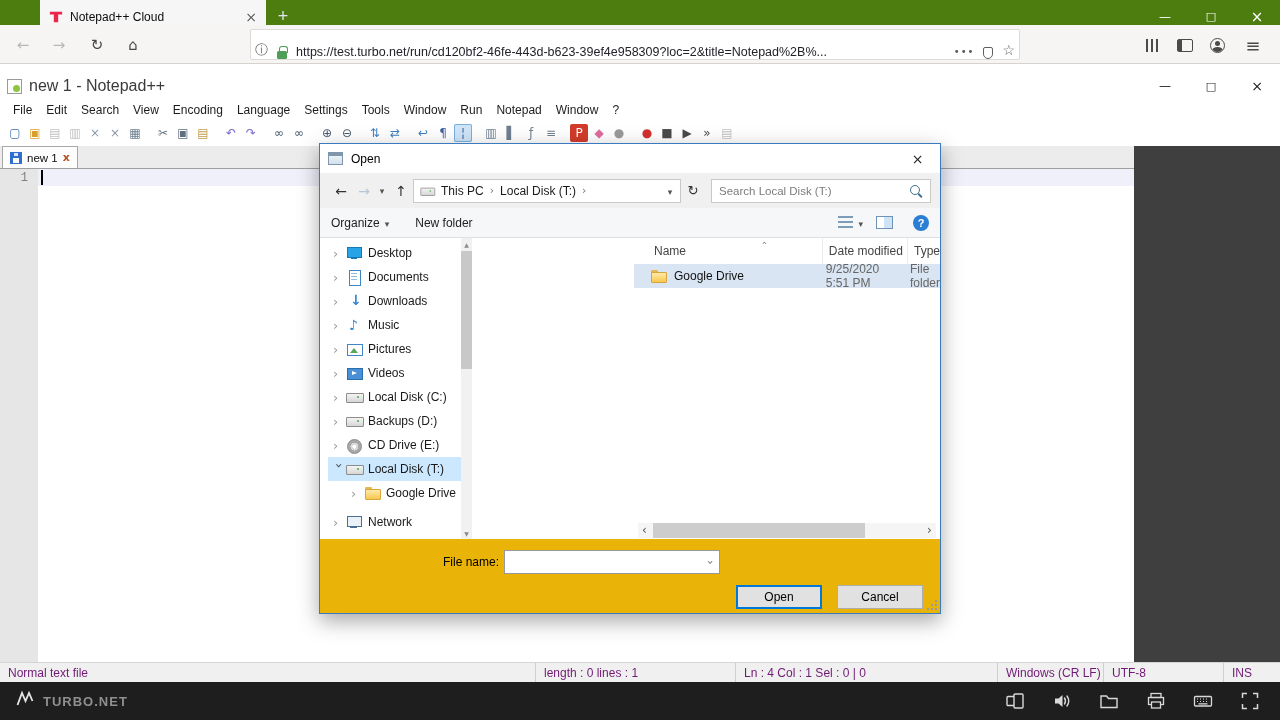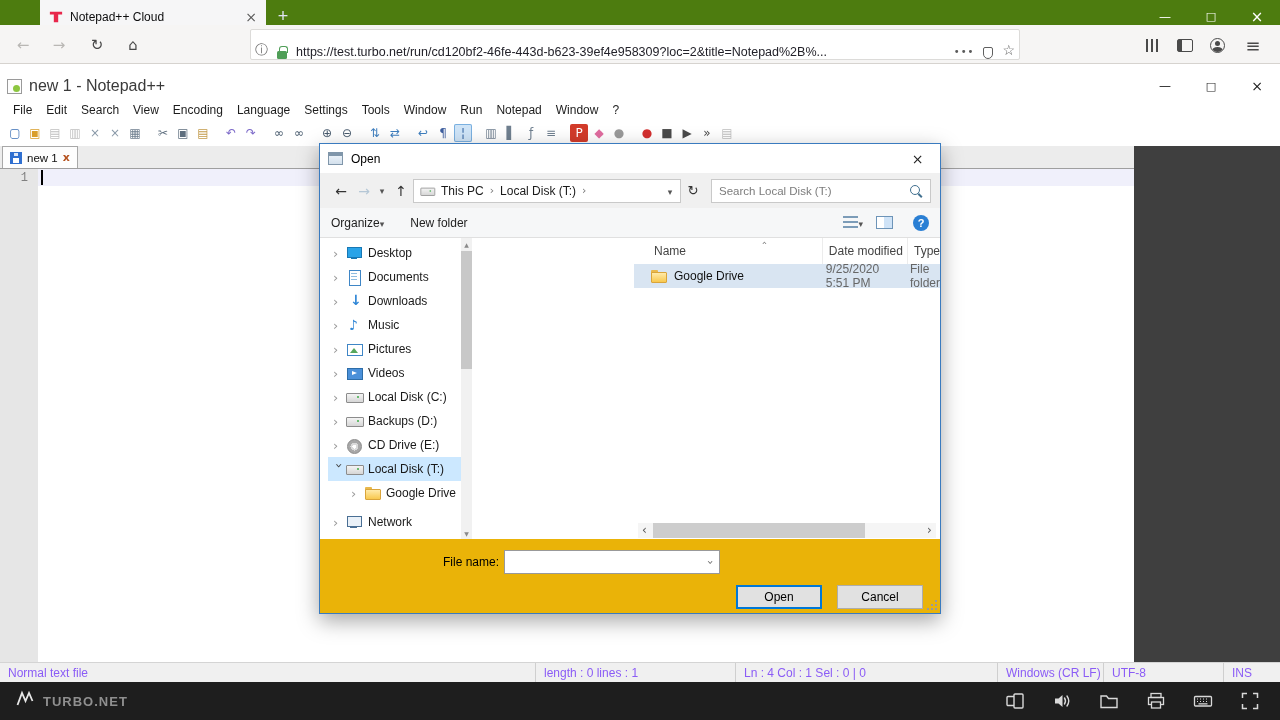--- a/index.html
+++ b/index.html
@@ -63,21 +63,21 @@
 .np-tab{height:22px;background:#fdfdfd;border:1px solid #a8a8a8;border-bottom:none;display:flex;align-items:center;gap:5px;padding:0 7px;font-size:11.5px;color:#111}
 .tab-save{width:12px;height:12px;background:#2f6fd0;position:relative;flex:none}
 .tab-save::before{content:"";position:absolute;left:3px;bottom:1px;width:6px;height:5px;background:#fff}
 .tab-save::after{content:"";position:absolute;left:4px;top:1px;width:4px;height:3px;background:#dce6f5}
 .np-tab .x{color:#b5521f;font-size:11px;font-weight:bold;font-family:"DejaVu Sans",sans-serif}
 .np-editor{flex:1;display:flex;min-height:0}
 .gutter{width:38px;background:#e6e6e6;color:#808080;font-family:"Liberation Mono",monospace;font-size:12px;text-align:right;padding:2px 10px 0 0}
 .text-area{flex:1;position:relative;background:#fff}
 .cur-line{position:absolute;left:0;top:0;right:0;height:17px;background:#f0f0fb}
 .caret{position:absolute;left:3px;top:1px;width:2px;height:15px;background:#000}
-.np-statusbar{height:20px;background:#f0f0f0;border-top:1px solid #d4d4d4;display:flex;align-items:stretch;font-size:12px;color:#8b5cf6}
+.np-statusbar{height:20px;background:#f0f0f0;border-top:1px solid #d4d4d4;display:flex;align-items:stretch;font-size:12px;color:#701a75}
 .sb{display:flex;align-items:center;padding-left:8px;border-right:1px solid #cfcfcf;white-space:nowrap;overflow:hidden}
 .sb-doc{flex:1}.sb-len{width:200px}.sb-pos{width:262px}.sb-eol{width:106px}.sb-enc{width:120px}.sb-ins{width:56px;border-right:none}
 
 
 .dlg{position:absolute;left:319px;top:143px;width:622px;height:471px;background:#f0f0f0;border:1px solid #3a7bbf;box-shadow:0 7px 20px rgba(0,0,0,.35);z-index:10;display:flex;flex-direction:column}
 .dlg-title{height:29px;background:#fff;display:flex;align-items:center;padding-left:8px;gap:8px;font-size:12px;color:#000}
 .dlg-close{margin-left:auto;width:45px;height:100%;display:flex;align-items:center;justify-content:center;font-size:14px;color:#222;font-family:"DejaVu Sans",sans-serif}
 .dlg-ic{width:15px;height:13px;border:1px solid #8096aa;background:linear-gradient(#f2f7fc,#d3e0ec);position:relative;flex:none}
 .dlg-ic::before{content:"";position:absolute;left:0;top:0;right:0;height:3px;background:#8096aa}
 .dlg-nav{height:35px;display:flex;align-items:center;padding:0 9px}
@@ -90,21 +90,21 @@
 .addr .spacer{flex:1}
 .addr-dd{width:16px;text-align:center}
 .refresh{width:24px;height:24px;display:flex;align-items:center;justify-content:center;font-size:13px;color:#333;font-family:"DejaVu Sans",sans-serif;flex:none}
 .searchbox{flex:1;height:24px;margin-left:6px;background:#fff;border:1px solid #c9c9c9;display:flex;align-items:center;padding:0 7px}
 .searchbox input{flex:1;border:none;outline:none;font-size:11.5px;color:#444;font-family:inherit;background:transparent;min-width:0}
 .searchbox input::placeholder{color:#7c7c7c}
 .mag{width:14px;height:14px;position:relative;flex:none}
 .mag::before{content:"";position:absolute;left:1px;top:1px;width:8px;height:8px;border:1.6px solid #41708f;border-radius:50%}
 .mag::after{content:"";position:absolute;left:9.5px;top:9.5px;width:5px;height:1.8px;background:#41708f;transform:rotate(45deg);transform-origin:0 0}
 .dlg-cmd{height:30px;display:flex;align-items:center;background:#f6f7f8;border-bottom:1px solid #e0e0e0;padding:0 11px;font-size:12px;color:#222}
-.cmd-item{display:flex;align-items:center;}
+.cmd-item{display:flex;align-items:center;gap:5px}
 .organize{margin-right:26px}
 .dd-chev{display:inline-block}
 .dd-chev::after{content:"▾";font-size:9px;color:#555;font-family:"DejaVu Sans",sans-serif}
 .cmd-sp{flex:1}
 .ic-views{width:15px;height:13px;background:repeating-linear-gradient(to bottom,#7c9cb8 0 2px,transparent 2px 5px)}
 .ic-preview{width:17px;height:13px;border:1px solid #6d94b8;background:linear-gradient(90deg,#fff 0 7px,#cfe3f7 7px);margin-left:13px}
 .ic-help{width:16px;height:16px;border-radius:50%;background:#2a7fd4;color:#fff;font-size:11px;font-weight:bold;display:flex;align-items:center;justify-content:center;margin-left:20px}
 .dlg-body{height:301px;background:#fff;display:flex;position:relative}
 
 .tree{width:157px;position:relative;padding-top:3px;font-size:12px;color:#191919;overflow:hidden}

